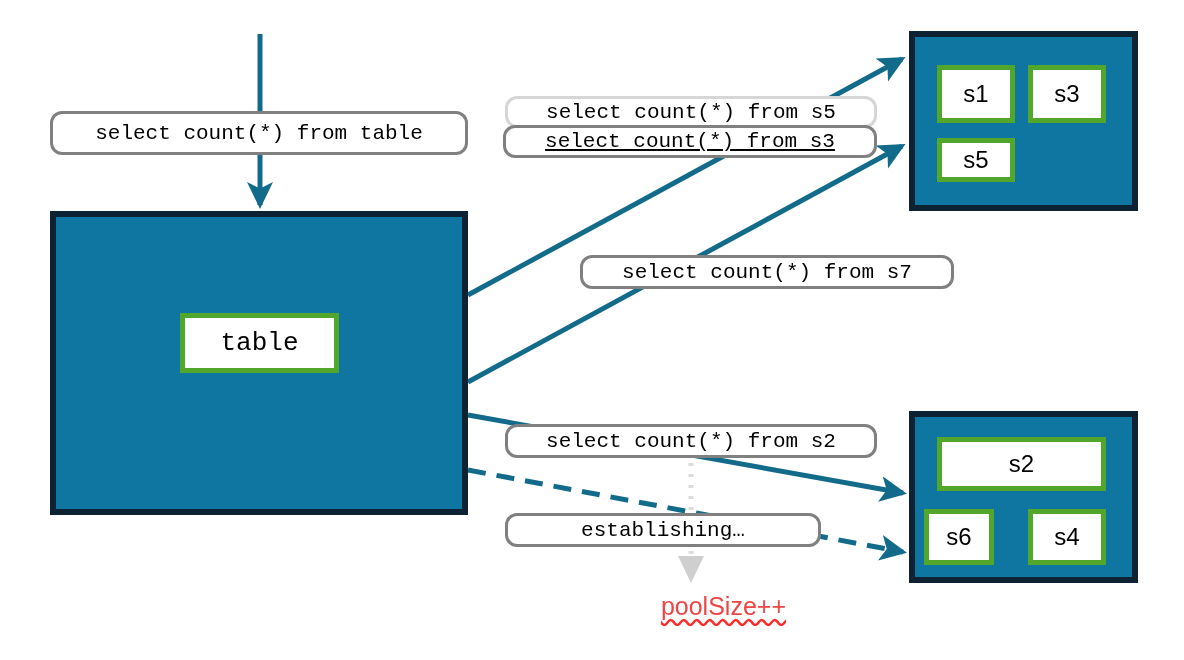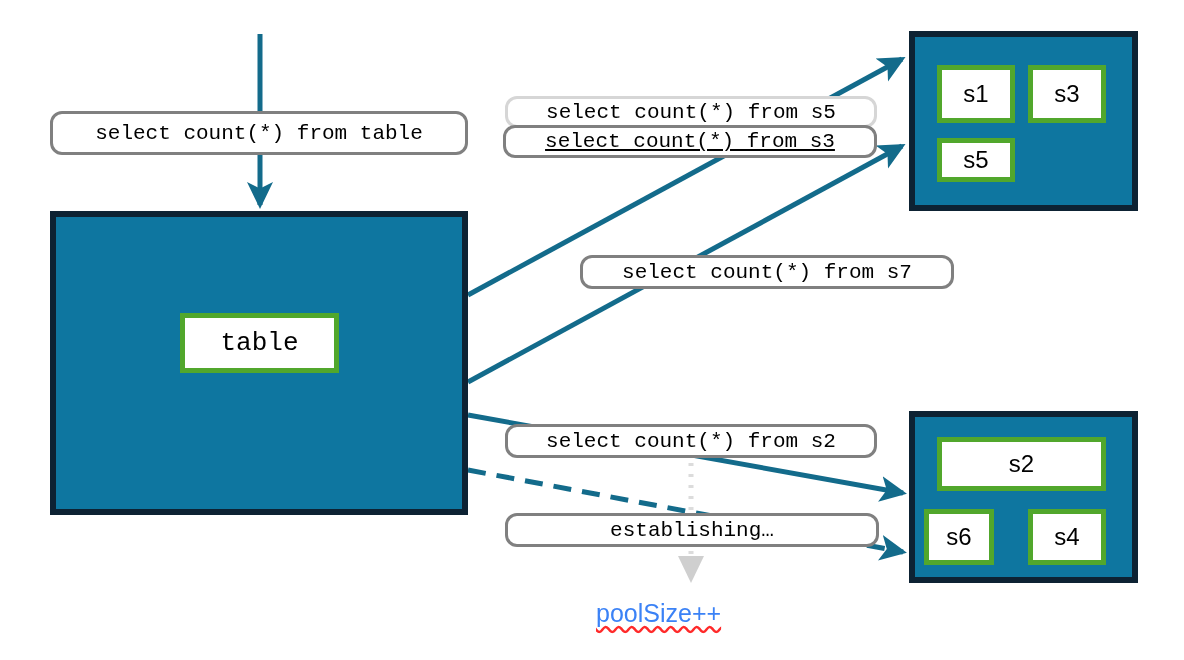--- a/index.html
+++ b/index.html
@@ -75,37 +75,36 @@
     font-size: 21px;
     white-space: nowrap;
   }
   .qlabel.faint { border-color: #d6d6d6; text-align: right; }
 
   #q-table { left: 50px;  top: 111px; width: 418px; height: 44px; z-index: 6; }
   #q-s5    { left: 505px; top: 96px;  width: 372px; height: 32px; z-index: 4; }
   #q-s3    { left: 503px; top: 125px; width: 374px; height: 33px; z-index: 6; text-decoration: underline; }
   #q-s7    { left: 580px; top: 255px; width: 374px; height: 34px; z-index: 6; }
   #q-s2    { left: 505px; top: 424px; width: 372px; height: 34px; z-index: 6; }
-  #q-est   { left: 505px; top: 513px; width: 374px; height: 34px; z-index: 6; }
+  #q-est   { left: 505px; top: 513px; width: 316px; height: 34px; z-index: 6; }
 
   
   #poolsize {
     position: absolute;
     left: 596px;
     top: 592px;
     width: 190px;
-    text-align: left;
-    color: #3b82f6;
+    text-align: right;
+    color: #ef4444;
     font-family: "Liberation Sans", sans-serif;
     font-size: 25px;
     text-decoration: underline wavy #ff2a2a;
     text-decoration-skip-ink: none;
     text-underline-offset: 3px;
     z-index: 6;
-    margin-top: 7px;
   }
 </style>
 </head>
 <body>
 
 <div id="canvas">
 
   <svg id="edges" viewBox="0 0 1184 660" width="1184" height="660">
     <defs>
       <marker id="ah" markerWidth="6" markerHeight="6" refX="4.6" refY="3" orient="auto" markerUnits="strokeWidth">

